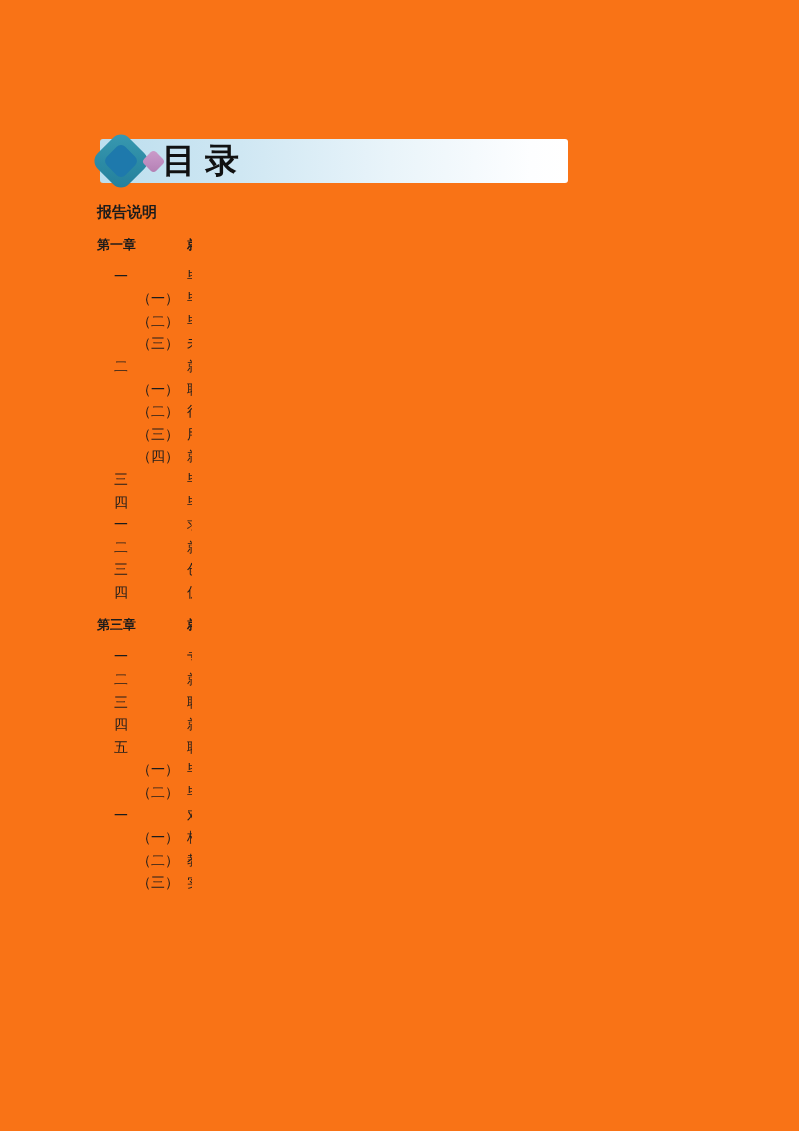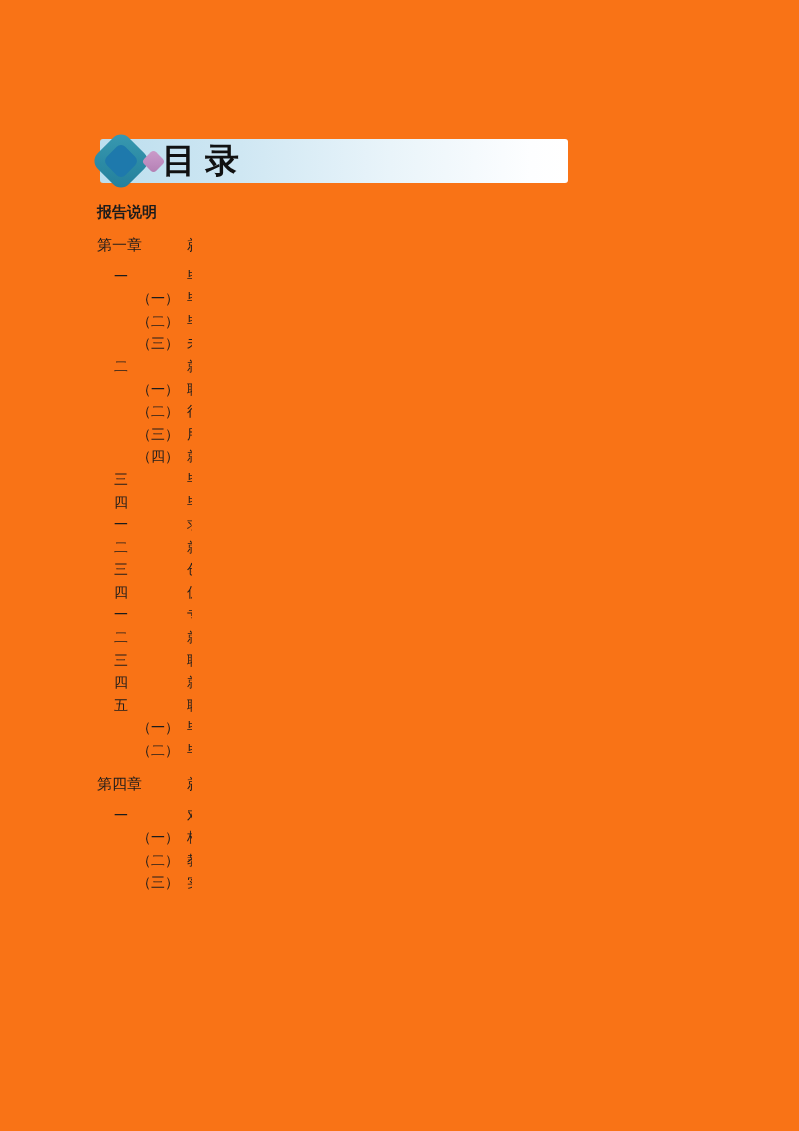--- a/index.html
+++ b/index.html
@@ -96,21 +96,21 @@
     color: #3b3b3b;
     text-align: right;
   }
 
   
   .row.front { margin-bottom: 7.4px; }
   .row.front .label { font-weight: bold; font-size: 15px; }
 
   
   .row.chapter { margin-top: 10px; margin-bottom: 9.4px; }
-  .row.chapter .label, .row.chapter .title { font-weight: normal; font-size: 15px; }
+  .row.chapter .label, .row.chapter .title { font-weight: bold; font-size: 13px; }
 
   .row.front .leader, .row.chapter .leader {
     height: 2.6px;
     margin-bottom: 6px;
     background-image: repeating-linear-gradient(90deg, #2b7fa5 0 2.1px, rgba(0,0,0,0) 2.1px 4.2px);
     background-size: auto;
   }
   .row.front .page, .row.chapter .page {
     font-weight: bold;
     font-size: 14px;
@@ -252,20 +252,26 @@
     <span class="page">26</span>
   </div>
 
   <div class="row section">
     <span class="label">四</span>
     <span class="title">促进毕业生就业的政策措施</span>
     <span class="leader"></span>
     <span class="page">27</span>
   </div>
 
+  <div class="row chapter">
+    <span class="label">第三章</span>
+    <span class="title">就业相关分析</span>
+    <span class="leader"></span>
+    <span class="page">31</span>
+  </div>
 
   <div class="row section">
     <span class="label">一</span>
     <span class="title">专业相关度</span>
     <span class="leader"></span>
     <span class="page">31</span>
   </div>
 
   <div class="row section">
     <span class="label">二</span>
@@ -302,26 +308,20 @@
     <span class="page">38</span>
   </div>
 
   <div class="row subsection">
     <span class="label">（二）</span>
     <span class="title">毕业生职位变化</span>
     <span class="leader"></span>
     <span class="page">40</span>
   </div>
 
-  <div class="row chapter">
-    <span class="label">第四章</span>
-    <span class="title">就业对教育教学的反馈</span>
-    <span class="leader"></span>
-    <span class="page">43</span>
-  </div>
 
   <div class="row section">
     <span class="label">一</span>
     <span class="title">对人才培养的反馈</span>
     <span class="leader"></span>
     <span class="page">43</span>
   </div>
 
   <div class="row subsection">
     <span class="label">（一）</span>

